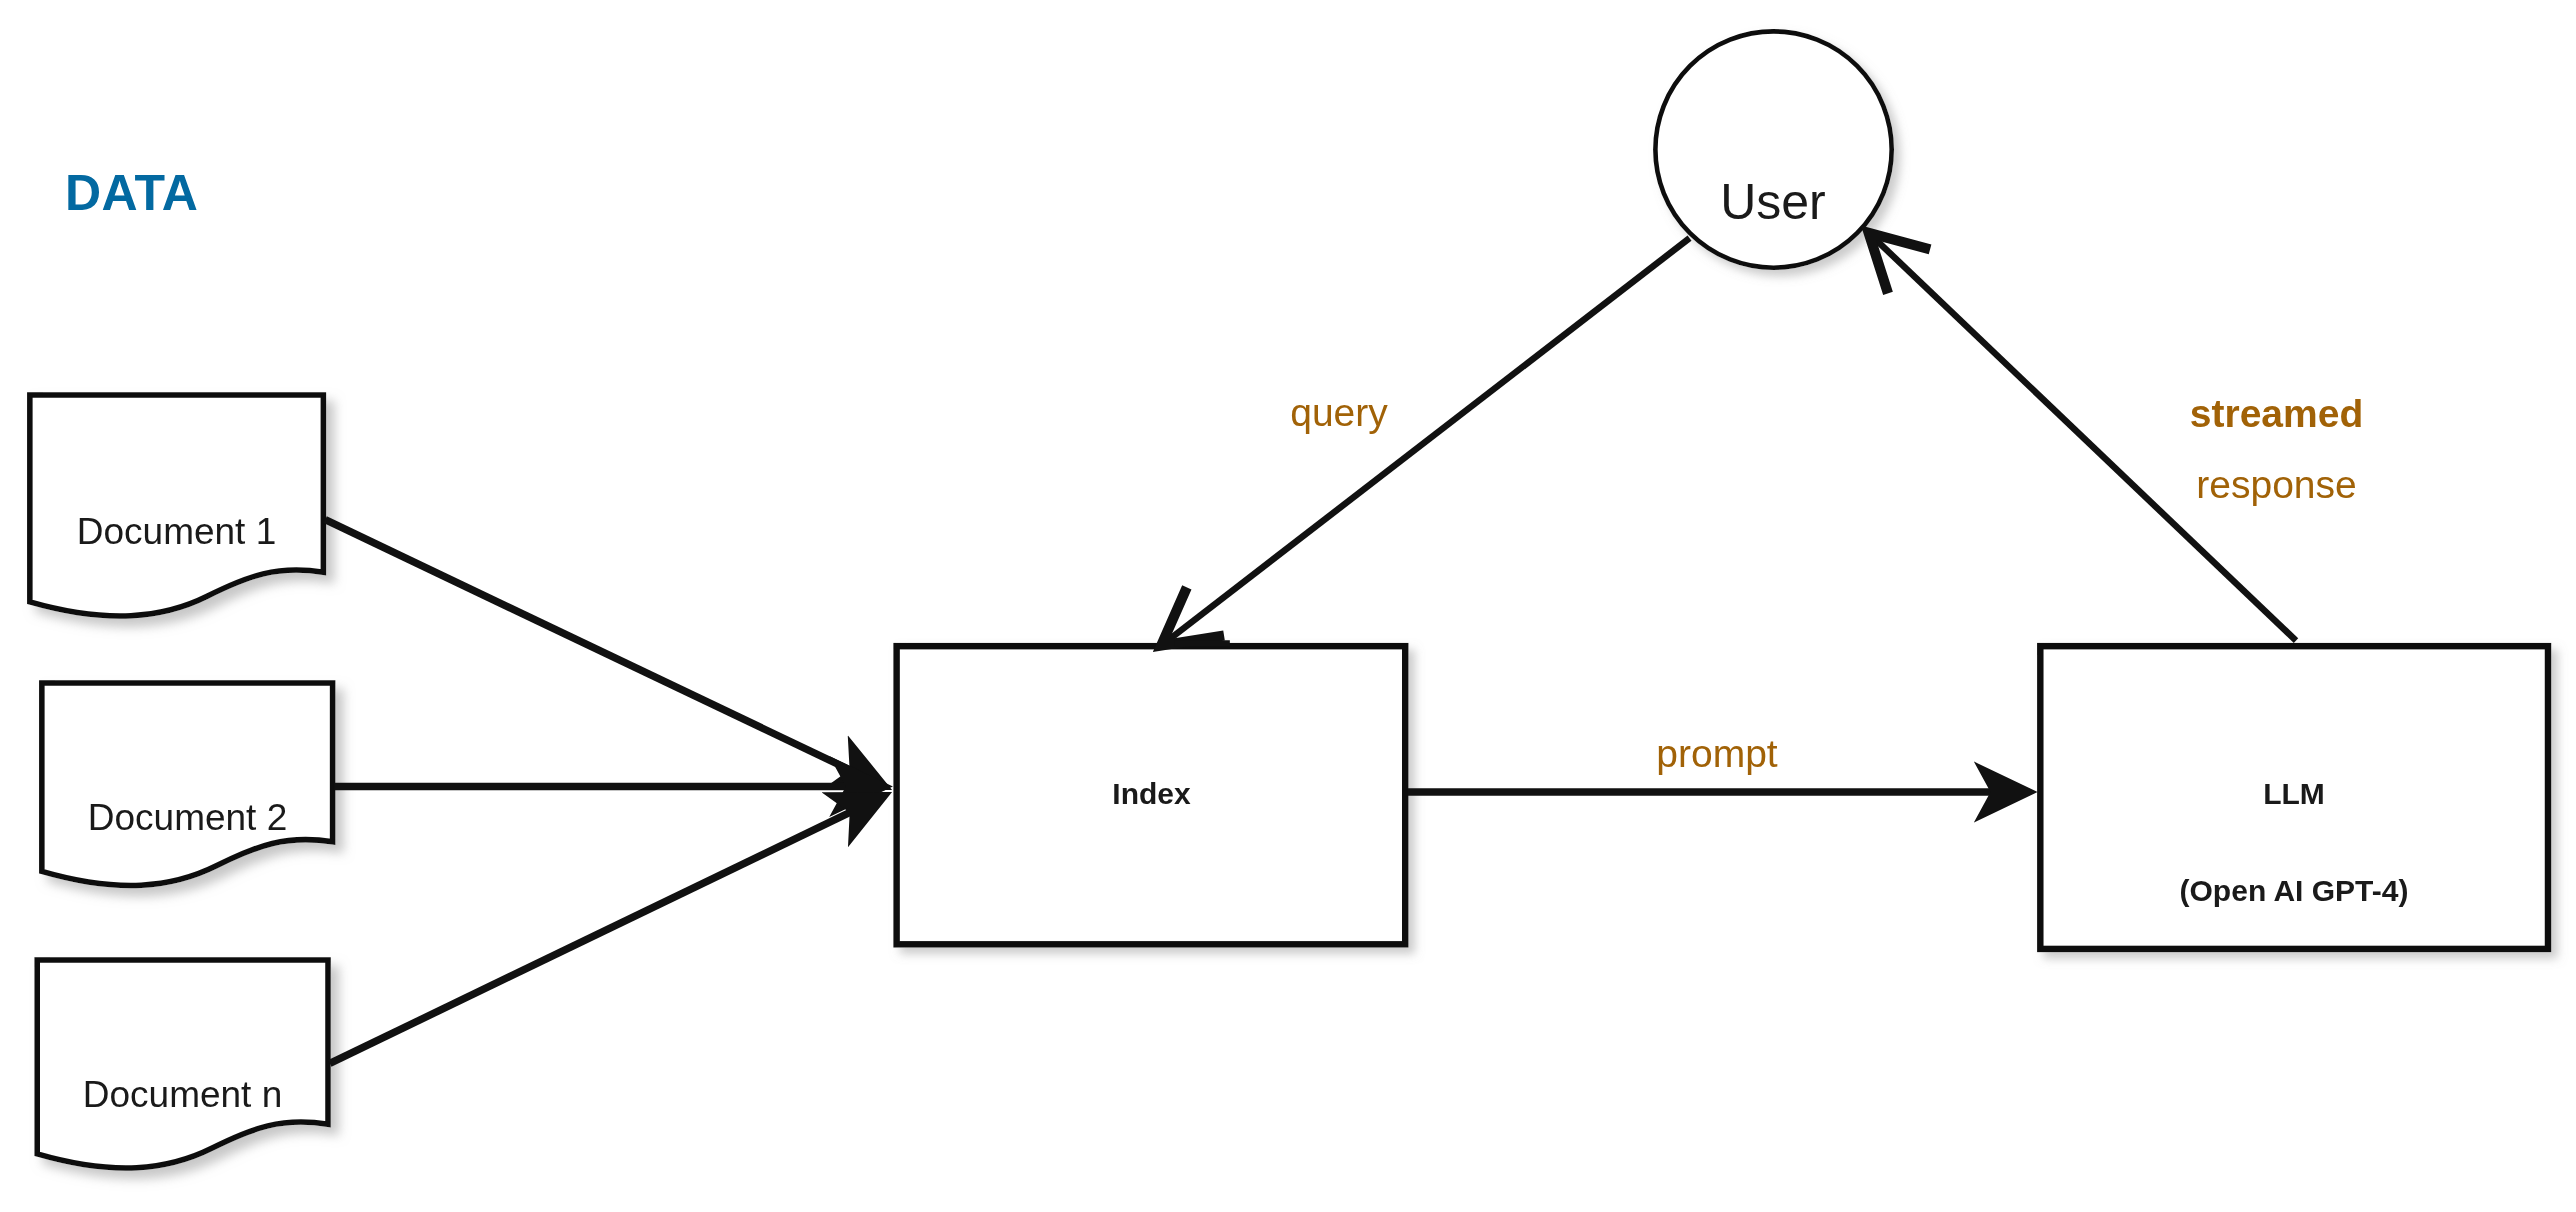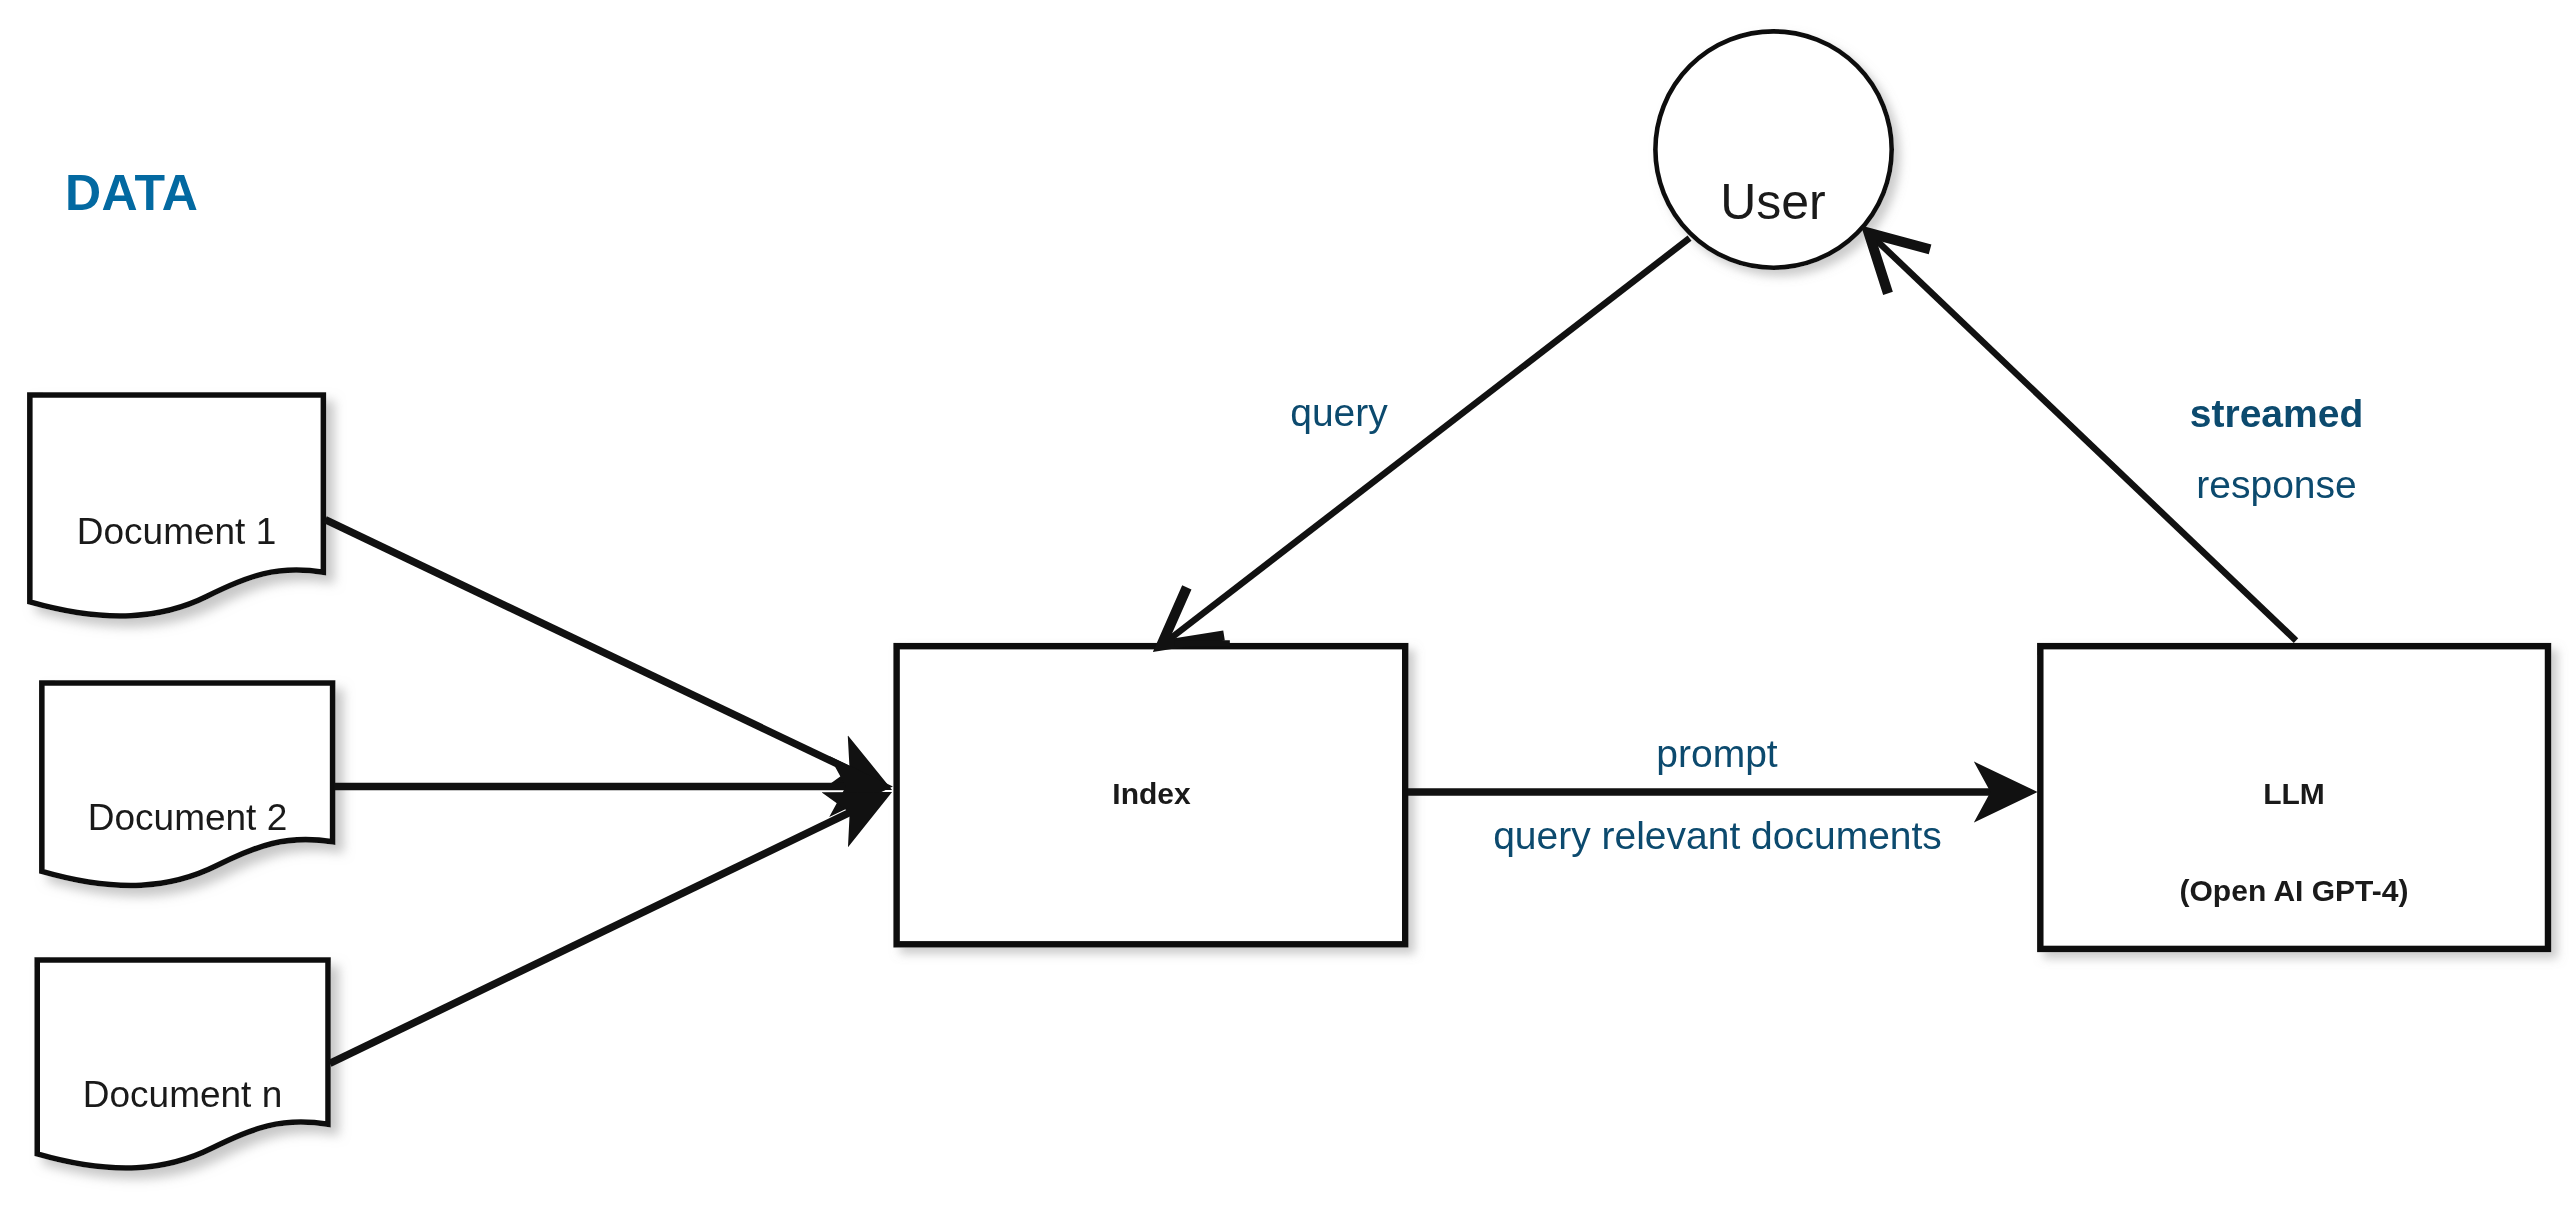--- a/index.html
+++ b/index.html
@@ -42,21 +42,21 @@
     font-weight: 700;
   }
   .circle-label {
     font-size: 50px;
     font-weight: 400;
   }
   .edge-label {
     position: absolute;
     font-size: 39px;
     font-weight: 400;
-    color: #0c4a6e;
+    color: #a16207;
     white-space: pre;
     text-align: center;
     line-height: 1.18;
   }
   .section-label {
     position: absolute;
     font-size: 50px;
     font-weight: 700;
     color: #0369a1;
     letter-spacing: 0.5px;
@@ -137,16 +137,15 @@
 
   <div class="node-label circle-label" style="left:1655px; top:124px; width:236px;">User</div>
 
   <div class="edge-label" style="left:1228px; top:390px; width:222px;">query</div>
 
   <div class="edge-label" style="left:2129px; top:391px; width:295px;font-weight:bold;">streamed</div>
   <div class="edge-label" style="left:2129px; top:462px; width:295px;">response</div>
 
   <div class="edge-label" style="left:1514px; top:731px; width:406px;">prompt</div>
 
-  <div class="edge-label" style="left:1413px; top:813px; width:609px;">query relevant documents</div>
 
 </div>
 
 
 </body></html>

